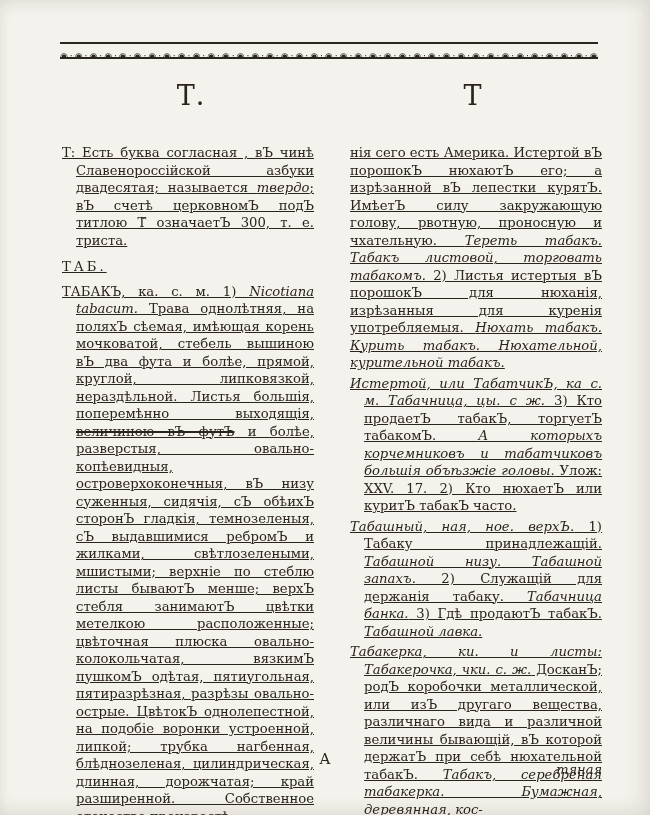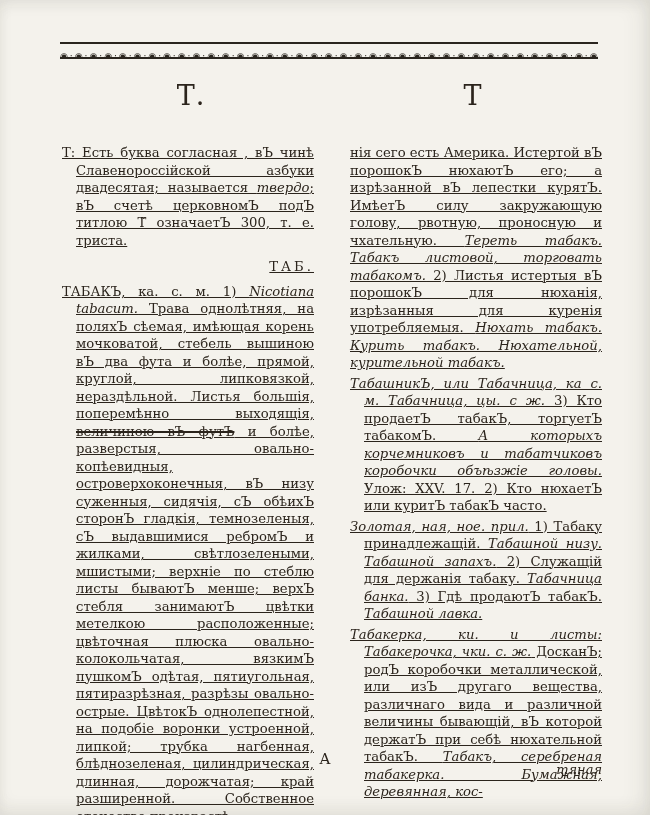--- a/index.html
+++ b/index.html
@@ -39,21 +39,21 @@
     display:flex; gap:36px;text-decoration:underline;
   }
   .column {
     flex:1;
     font-size:13.2px; line-height:17.5px;
     text-align:justify;
   }
   .entry { margin:0 0 3px 0; padding-left:14px; text-indent:-14px; }
   .cont  { padding-left:0; text-indent:0; }
   .section-head {
-    text-align:right; letter-spacing:3px;
+    text-align:left; letter-spacing:3px;
     margin:9px 0 7px 0; padding:0; text-indent:0;
   }
   .it { font-style:italic; }
   .strike { text-decoration:line-through; text-decoration-thickness:1.5px; }
   .signature {
     position:absolute; left:0; right:0; top:750px;
     text-align:center; font-size:15px;
   }
   .catchword {
     position:absolute; right:48px; top:762px;
@@ -75,22 +75,22 @@
   </div>
 
   <div class="columns">
     <div class="column">
         <p class="entry"><span>Т: Есть буква согласная , вЪ чинѣ Славенороссійской азбуки двадесятая; называется </span><span class="it">твердо</span><span>; вЪ счетѣ церковномЪ подЪ титлою Т̃ означаетЪ 300, т. е. триста.</span></p>
         <div class="section-head">ТАБ.</div>
         <p class="entry"><span>ТАБАКЪ, ка. с. м. 1) </span><span class="it">Nicotiana tabacum.</span><span> Трава однолѣтняя, на поляхЪ сѣемая, имѣющая корень мочковатой, стебель вышиною вЪ два фута и болѣе, прямой, круглой, липковязкой, нераздѣльной. Листья большія, поперемѣнно выходящія, </span><span class="strike">величиною вЪ футЪ</span><span> и болѣе, разверстыя, овально-копѣевидныя, островерхоконечныя, вЪ низу суженныя, сидячія, сЪ обѣихЪ сторонЪ гладкія, темнозеленыя, сЪ выдавшимися ребромЪ и жилками, свѣтлозелеными, мшистыми; верхніе по стеблю листы бываютЪ менше; верхЪ стебля занимаютЪ цвѣтки метелкою расположенные; цвѣточная плюска овально-колокольчатая, вязкимЪ пушкомЪ одѣтая, пятиугольная, пятиразрѣзная, разрѣзы овально-острые. ЦвѣтокЪ однолепестной, на подобіе воронки устроенной, липкой; трубка нагбенная, блѣднозеленая, цилиндрическая, длинная, дорожчатая; край разширенной. Собственное отечество произрастѣ-</span></p>
       </div>
     <div class="column">
         <p class="entry cont"><span>нія сего есть Америка. Истертой вЪ порошокЪ нюхаютЪ его; а изрѣзанной вЪ лепестки курятЪ. ИмѣетЪ силу закружающую голову, рвотную, проносную и чхательную. </span><span class="it">Тереть табакъ. Табакъ листовой, торговать табакомъ.</span><span> 2) Листья истертыя вЪ порошокЪ для нюханія, изрѣзанныя для куренія употребляемыя. </span><span class="it">Нюхать табакъ. Курить табакъ. Нюхательной, курительной табакъ.</span></p>
-        <p class="entry"><span class="it">ТабашникЪ, или Табачница, ка с. м. Табачница, цы. с ж.</span><span> 3) Кто продаетЪ табакЪ, торгуетЪ табакомЪ. </span><span class="it">А которыхъ корчемниковъ и табатчиковъ коробочки объѣзжіе головы.</span><span> Улож: XXV. 17. 2) Кто нюхаетЪ или куритЪ табакЪ часто.</span></p>
-        <p class="entry"><span class="it">Золотая, ная, ное. прил.</span><span> 1) Табаку принадлежащій. </span><span class="it">Табашной низу. Табашной запахъ.</span><span> 2) Служащій для держанія табаку. </span><span class="it">Табачница банка.</span><span> 3) Гдѣ продаютЪ табакЪ. </span><span class="it">Табашной лавка.</span></p>
+        <p class="entry"><span class="it">Истертой, или ТабатчикЪ, ка с. м. Табачница, цы. с ж.</span><span> 3) Кто продаетЪ табакЪ, торгуетЪ табакомЪ. </span><span class="it">А которыхъ корчемниковъ и табатчиковъ большія объѣзжіе головы.</span><span> Улож: XXV. 17. 2) Кто нюхаетЪ или куритЪ табакЪ часто.</span></p>
+        <p class="entry"><span class="it">Табашный, ная, ное. верхЪ.</span><span> 1) Табаку принадлежащій. </span><span class="it">Табашной низу. Табашной запахъ.</span><span> 2) Служащій для держанія табаку. </span><span class="it">Табачница банка.</span><span> 3) Гдѣ продаютЪ табакЪ. </span><span class="it">Табашной лавка.</span></p>
         <p class="entry"><span class="it">Табакерка, ки. и листы: Табакерочка, чки. с. ж.</span><span> ДосканЪ; родЪ коробочки металлической, или изЪ другаго вещества, различнаго вида и различной величины бывающій, вЪ которой держатЪ при себѣ нюхательной табакЪ. </span><span class="it">Табакъ, серебреная табакерка. Бумажная, деревянная, кос-</span></p>
       </div>
   </div>
 
   <div class="signature">А</div>
   <div class="catchword">тяная</div>
 
 </div>
 
 </body></html>

